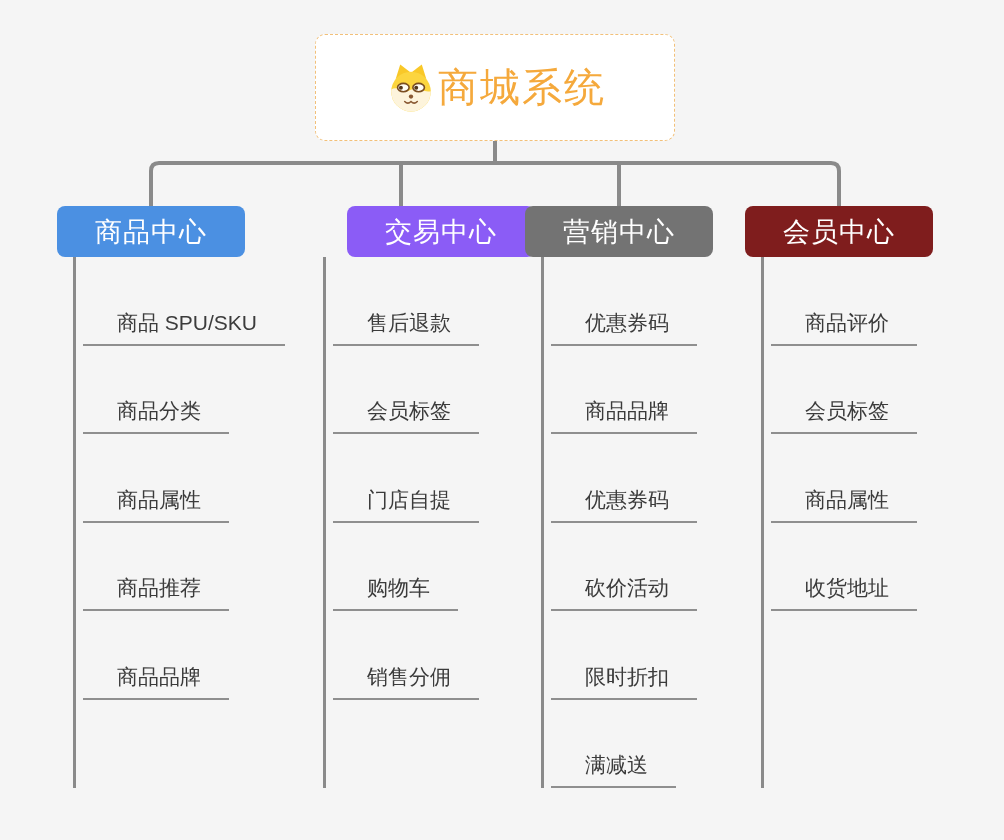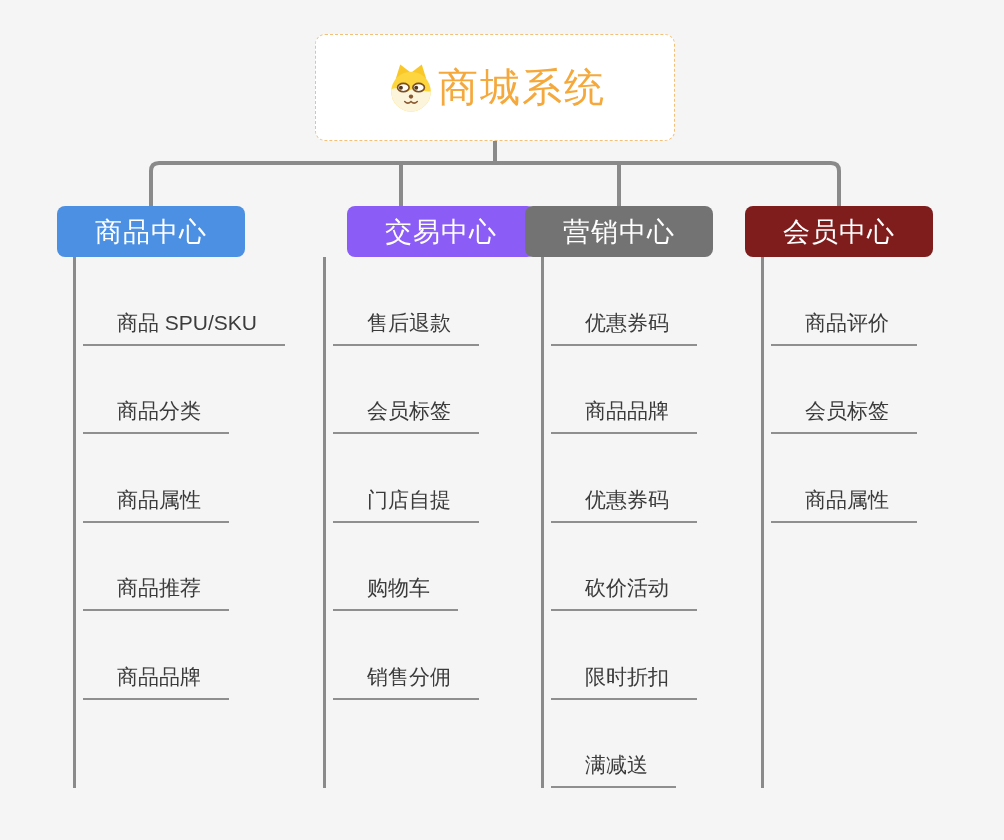--- a/index.html
+++ b/index.html
@@ -158,16 +158,19 @@
         <span class="trunk"></span>
           <div class="item-row">
             <span class="item">商品评价</span>
           </div>
           <div class="item-row">
             <span class="item">会员标签</span>
           </div>
           <div class="item-row">
             <span class="item">商品属性</span>
           </div>
+          <div class="item-row">
+            <span class="item">收货地址</span>
+          </div>
         </div>
     </div>
   </div>
 </div>
 
 </body></html>

